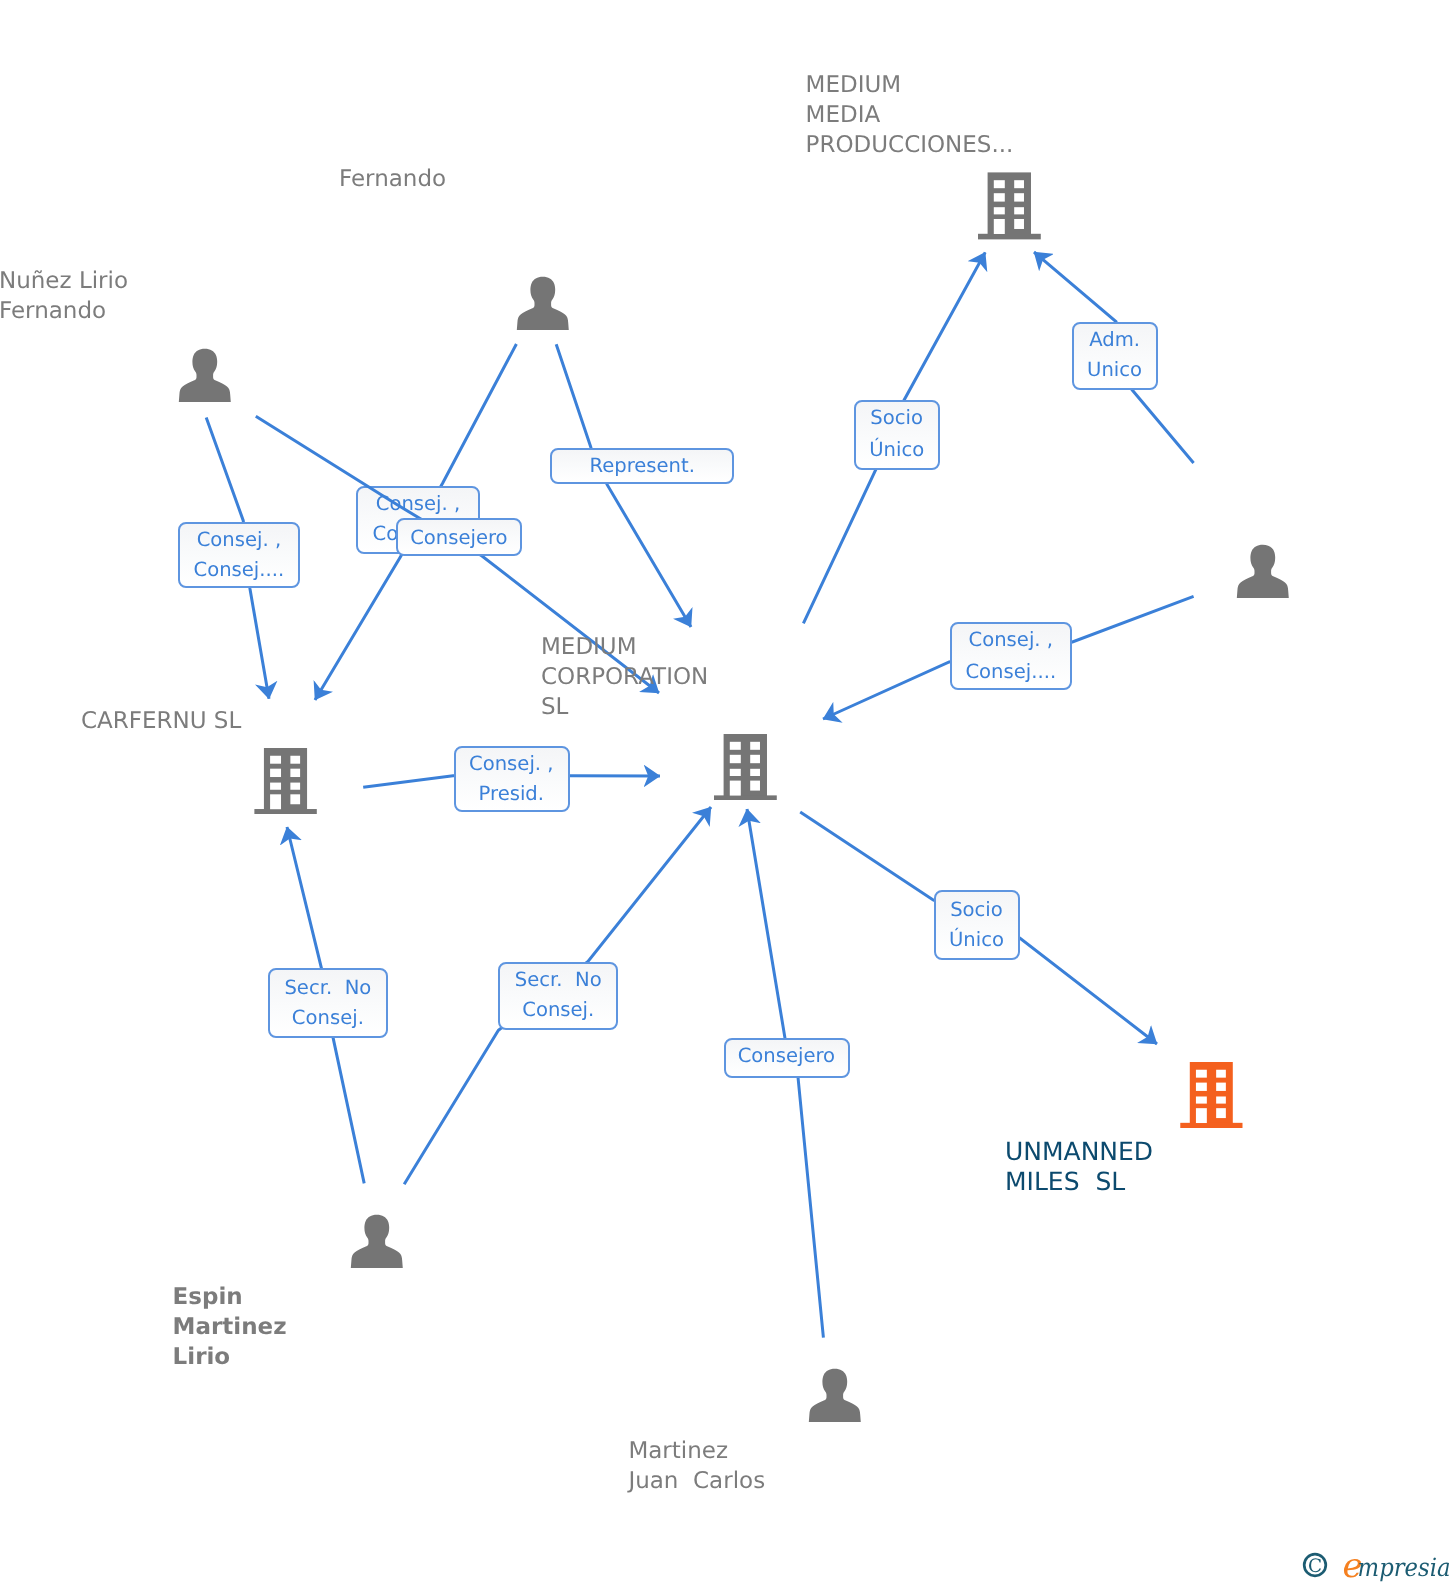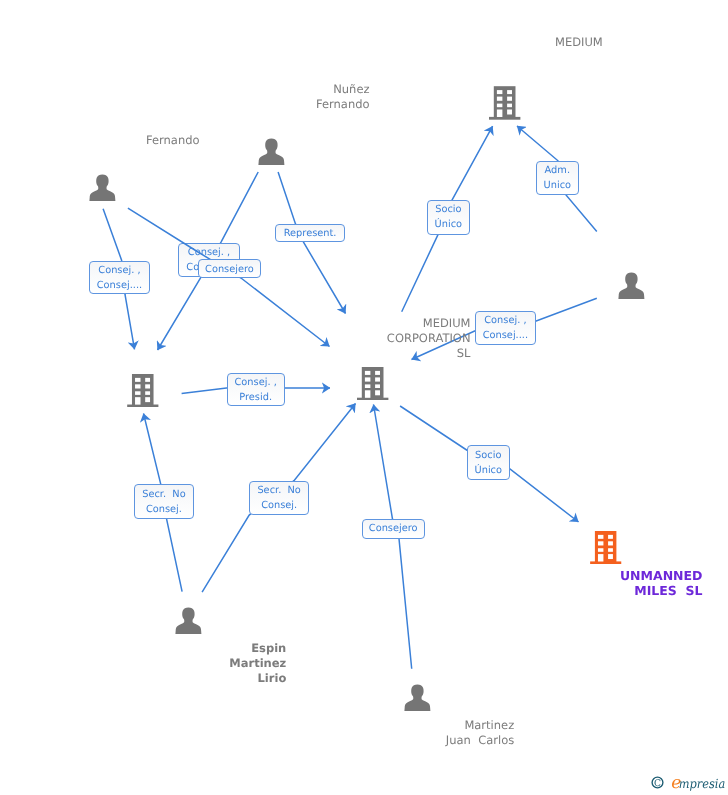--- a/index.html
+++ b/index.html
@@ -4,25 +4,25 @@
 <title>Empresia network graph</title>
 <style>
   html,body{margin:0;padding:0;background:#fff;}
   body{width:728px;height:795px;overflow:hidden;position:relative;
        font-family:"DejaVu Sans",sans-serif;-webkit-font-smoothing:antialiased;text-rendering:geometricPrecision;}
   #stage{position:absolute;left:0;top:0;width:728px;height:795px;background:#fff;}
   #edges,#edges-top{position:absolute;left:0;top:0;pointer-events:none;}
   #elabels-under,#elabels,#nodes{position:absolute;left:0;top:0;width:728px;height:795px;}
   .node{position:absolute;}
   .node-icon{position:absolute;display:block;}
-  .nlabel{position:absolute;text-align:right;color:#7c7c7c;font-size:11.5px;line-height:15px;white-space:pre;}
-  .nlabel.accent{color:#6d28d9;font-weight:bold;font-size:12.5px;}
+  .nlabel{position:absolute;text-align:left;color:#7c7c7c;font-size:11.5px;line-height:15px;white-space:pre;}
+  .nlabel.accent{color:#0c4a6e;font-weight:normal;font-size:12.5px;}
   .elabel{position:absolute;box-sizing:border-box;border:1.2px solid #5E95E0;border-radius:4px;
           background:linear-gradient(180deg,#F4F5F7 0%,#FAFBFC 55%,#FFFFFF 100%);color:#3B80D8;font-size:9.8px;line-height:14.8px;text-align:center;padding-top:2.4px;
-          display:flex;flex-direction:column;align-items:center;justify-content:flex-start;white-space:pre;}
+          display:flex;flex-direction:column;align-items:center;justify-content:space-between;white-space:pre;}
   #watermark{position:absolute;left:651px;top:776px;overflow:visible;}
 </style>
 </head>
 <body>
 
 <div id="stage">
   <svg id="edges" width="728" height="795" viewBox="0 0 728 795">
       <defs>
         <marker id="arrow" viewBox="0 0 8.4 11.4" refX="8.2" refY="5.7" markerWidth="8.4" markerHeight="11.4" orient="auto" markerUnits="userSpaceOnUse">
           <path d="M0 0 L8.4 5.7 L0 11.4 L2.3 5.7 Z" fill="#3B80D8"></path>
@@ -45,46 +45,46 @@
     </div>
   <svg id="edges-top" width="728" height="795" viewBox="0 0 728 795">
       <path d="M127.9 208.1 L198 252 L241 278 L329.5 346.5" fill="none" stroke="#3B80D8" stroke-width="1.5" marker-end="url(#arrow)"></path>
     </svg>
   <div id="nodes">
       <div class="node" style="left: 89.4px; top: 174px; width: 26.8px; height: 27.1px;">
         <svg width="26.8" height="27.1" viewBox="0 0 26.8 27.1" class="node-icon">
           <path fill="#757575" d="M13.4 0.4 C16.2 0.4 18.05 1.6 18.95 3.5 C19.4 4.45 19.6 5.6 19.6 6.9 C19.6 8.9 19.1 10.6 18.2 11.8 C17.75 12.4 17.55 12.85 17.55 13.6 L17.55 14.6 C17.55 15.4 17.95 15.85 18.9 16.25 C21.3 17.25 23.3 18.2 24.5 19.2 C25.65 20.15 26.0 21.3 26.1 23.3 L26.4 27.1 L0.4 27.1 L0.7 23.3 C0.8 21.3 1.15 20.15 2.3 19.2 C3.5 18.2 5.5 17.25 7.9 16.25 C8.85 15.85 9.25 15.4 9.25 14.6 L9.25 13.6 C9.25 12.85 9.05 12.4 8.6 11.8 C7.7 10.6 7.2 8.9 7.2 6.9 C7.2 5.6 7.4 4.45 7.85 3.5 C8.75 1.6 10.6 0.4 13.4 0.4 Z"></path>
         </svg>
       </div>
-      <div class="nlabel" style="left: 0px; width: 200px; transform: translateX(-0.5px); top: 133.2px;"><div>Fernando</div></div>
+      <div class="nlabel" style="left: 0px; width: 200px; transform: translateX(-0.5px); top: 133.2px;"><div>Nuñez Lirio</div><div>Fernando</div></div>
       <div class="node" style="left: 258.2px; top: 138px; width: 26.8px; height: 27.1px;">
         <svg width="26.8" height="27.1" viewBox="0 0 26.8 27.1" class="node-icon">
           <path fill="#757575" d="M13.4 0.4 C16.2 0.4 18.05 1.6 18.95 3.5 C19.4 4.45 19.6 5.6 19.6 6.9 C19.6 8.9 19.1 10.6 18.2 11.8 C17.75 12.4 17.55 12.85 17.55 13.6 L17.55 14.6 C17.55 15.4 17.95 15.85 18.9 16.25 C21.3 17.25 23.3 18.2 24.5 19.2 C25.65 20.15 26.0 21.3 26.1 23.3 L26.4 27.1 L0.4 27.1 L0.7 23.3 C0.8 21.3 1.15 20.15 2.3 19.2 C3.5 18.2 5.5 17.25 7.9 16.25 C8.85 15.85 9.25 15.4 9.25 14.6 L9.25 13.6 C9.25 12.85 9.05 12.4 8.6 11.8 C7.7 10.6 7.2 8.9 7.2 6.9 C7.2 5.6 7.4 4.45 7.85 3.5 C8.75 1.6 10.6 0.4 13.4 0.4 Z"></path>
         </svg>
       </div>
-      <div class="nlabel" style="left: 0px; width: 200px; transform: translateX(169.5px); top: 82.4px;"><div>Nuñez</div><div>Fernando</div></div>
+      <div class="nlabel" style="left: 0px; width: 200px; transform: translateX(169.5px); top: 82.4px;"><div>Fernando</div></div>
       <div class="node" style="left: 489.2px; top: 86.1px; width: 31.4px; height: 33.9px;">
         <svg width="31.4" height="33.9" viewBox="0 0 31.4 33.5" class="node-icon">
           <g fill="#757575">
             <rect x="4.8" y="0" width="21.7" height="31.3"></rect>
             <rect x="0" y="30.7" width="31.4" height="2.8"></rect>
           </g>
           <g fill="#ffffff">
             <rect x="7.9" y="3.9" width="5.5" height="4"></rect>
             <rect x="18.1" y="3.9" width="4.9" height="4"></rect>
             <rect x="7.9" y="10.4" width="5.5" height="4.2"></rect>
             <rect x="18.1" y="10.4" width="4.9" height="4.2"></rect>
             <rect x="7.9" y="17.4" width="5.5" height="3.6"></rect>
             <rect x="18.1" y="17.4" width="4.9" height="3.6"></rect>
             <rect x="7.9" y="23.3" width="5.5" height="7.5"></rect>
             <rect x="18.1" y="23.3" width="4.9" height="5.0"></rect>
           </g>
         </svg>
       </div>
-      <div class="nlabel" style="left: 0px; width: 200px; transform: translateX(402.8px); top: 35.4px;"><div>MEDIUM</div></div>
+      <div class="nlabel" style="left: 0px; width: 200px; transform: translateX(402.8px); top: 35.4px;"><div>MEDIUM</div><div>MEDIA</div><div>PRODUCCIONES...</div></div>
       <div class="node" style="left: 618px; top: 272px; width: 26.8px; height: 27.1px;">
         <svg width="26.8" height="27.1" viewBox="0 0 26.8 27.1" class="node-icon">
           <path fill="#757575" d="M13.4 0.4 C16.2 0.4 18.05 1.6 18.95 3.5 C19.4 4.45 19.6 5.6 19.6 6.9 C19.6 8.9 19.1 10.6 18.2 11.8 C17.75 12.4 17.55 12.85 17.55 13.6 L17.55 14.6 C17.55 15.4 17.95 15.85 18.9 16.25 C21.3 17.25 23.3 18.2 24.5 19.2 C25.65 20.15 26.0 21.3 26.1 23.3 L26.4 27.1 L0.4 27.1 L0.7 23.3 C0.8 21.3 1.15 20.15 2.3 19.2 C3.5 18.2 5.5 17.25 7.9 16.25 C8.85 15.85 9.25 15.4 9.25 14.6 L9.25 13.6 C9.25 12.85 9.05 12.4 8.6 11.8 C7.7 10.6 7.2 8.9 7.2 6.9 C7.2 5.6 7.4 4.45 7.85 3.5 C8.75 1.6 10.6 0.4 13.4 0.4 Z"></path>
         </svg>
       </div>
       <div class="node" style="left: 127.2px; top: 374.2px; width: 31.6px; height: 33.3px;">
         <svg width="31.6" height="33.3" viewBox="0 0 31.4 33.5" class="node-icon">
           <g fill="#757575">
             <rect x="4.8" y="0" width="21.7" height="31.3"></rect>
             <rect x="0" y="30.7" width="31.4" height="2.8"></rect>
@@ -94,20 +94,21 @@
             <rect x="18.1" y="3.9" width="4.9" height="4"></rect>
             <rect x="7.9" y="10.4" width="5.5" height="4.2"></rect>
             <rect x="18.1" y="10.4" width="4.9" height="4.2"></rect>
             <rect x="7.9" y="17.4" width="5.5" height="3.6"></rect>
             <rect x="18.1" y="17.4" width="4.9" height="3.6"></rect>
             <rect x="7.9" y="23.3" width="5.5" height="7.5"></rect>
             <rect x="18.1" y="23.3" width="4.9" height="5.0"></rect>
           </g>
         </svg>
       </div>
+      <div class="nlabel" style="left: 0px; width: 200px; transform: translateX(40.5px); top: 352.8px;"><div>CARFERNU SL</div></div>
       <div class="node" style="left: 357.3px; top: 366.7px; width: 31.4px; height: 33.5px;">
         <svg width="31.4" height="33.5" viewBox="0 0 31.4 33.5" class="node-icon">
           <g fill="#757575">
             <rect x="4.8" y="0" width="21.7" height="31.3"></rect>
             <rect x="0" y="30.7" width="31.4" height="2.8"></rect>
           </g>
           <g fill="#ffffff">
             <rect x="7.9" y="3.9" width="5.5" height="4"></rect>
             <rect x="18.1" y="3.9" width="4.9" height="4"></rect>
             <rect x="7.9" y="10.4" width="5.5" height="4.2"></rect>
@@ -148,21 +149,21 @@
       <div class="node" style="left: 404px; top: 684px; width: 26.8px; height: 27.1px;">
         <svg width="26.8" height="27.1" viewBox="0 0 26.8 27.1" class="node-icon">
           <path fill="#757575" d="M13.4 0.4 C16.2 0.4 18.05 1.6 18.95 3.5 C19.4 4.45 19.6 5.6 19.6 6.9 C19.6 8.9 19.1 10.6 18.2 11.8 C17.75 12.4 17.55 12.85 17.55 13.6 L17.55 14.6 C17.55 15.4 17.95 15.85 18.9 16.25 C21.3 17.25 23.3 18.2 24.5 19.2 C25.65 20.15 26.0 21.3 26.1 23.3 L26.4 27.1 L0.4 27.1 L0.7 23.3 C0.8 21.3 1.15 20.15 2.3 19.2 C3.5 18.2 5.5 17.25 7.9 16.25 C8.85 15.85 9.25 15.4 9.25 14.6 L9.25 13.6 C9.25 12.85 9.05 12.4 8.6 11.8 C7.7 10.6 7.2 8.9 7.2 6.9 C7.2 5.6 7.4 4.45 7.85 3.5 C8.75 1.6 10.6 0.4 13.4 0.4 Z"></path>
         </svg>
       </div>
       <div class="nlabel" style="left: 0px; width: 200px; transform: translateX(314.2px); top: 717.9px;"><div>Martinez</div><div>Juan  Carlos</div></div>
     </div>
   <div id="elabels">
       <div class="elabel" style="left: 88.9px; top: 260.5px; width: 61.1px; height: 33.7px;"><div>Consej. ,</div><div>Consej....</div></div>
       <div class="elabel" style="left: 197.7px; top: 259.2px; width: 63.5px; height: 18.9px;"><div>Consejero</div></div>
-      <div class="elabel" style="left: 275.1px; top: 223.9px; width: 70px; height: 18.3px;"><div>Represent.</div></div>
+      <div class="elabel" style="left: 275.1px; top: 223.9px; width: 92px; height: 18.3px;"><div>Represent.</div></div>
       <div class="elabel" style="left: 426.8px; top: 200.1px; width: 43.1px; height: 34.5px;"><div>Socio</div><div>Único</div></div>
       <div class="elabel" style="left: 535.8px; top: 160.8px; width: 43px; height: 34.1px;"><div>Adm.</div><div>Unico</div></div>
       <div class="elabel" style="left: 474.6px; top: 310.8px; width: 61.6px; height: 34.6px;"><div>Consej. ,</div><div>Consej....</div></div>
       <div class="elabel" style="left: 226.5px; top: 372.5px; width: 58.3px; height: 33.9px;"><div>Consej. ,</div><div>Presid.</div></div>
       <div class="elabel" style="left: 466.6px; top: 445.4px; width: 43.3px; height: 34.4px;"><div>Socio</div><div>Único</div></div>
       <div class="elabel" style="left: 134.1px; top: 484.4px; width: 59.7px; height: 34.3px;"><div>Secr.  No</div><div>Consej.</div></div>
       <div class="elabel" style="left: 249.2px; top: 480.7px; width: 59.9px; height: 34.4px;"><div>Secr.  No</div><div>Consej.</div></div>
       <div class="elabel" style="left: 361.6px; top: 519.1px; width: 63.2px; height: 19.5px;"><div>Consejero</div></div>
     </div>
   <svg id="watermark" width="79" height="16" viewBox="0 0 79 16">

